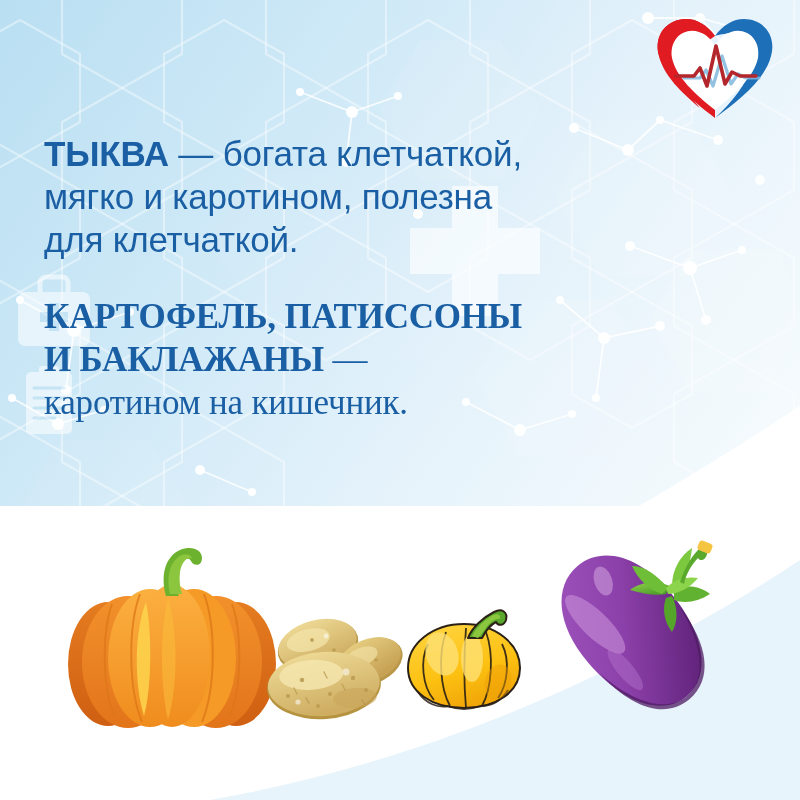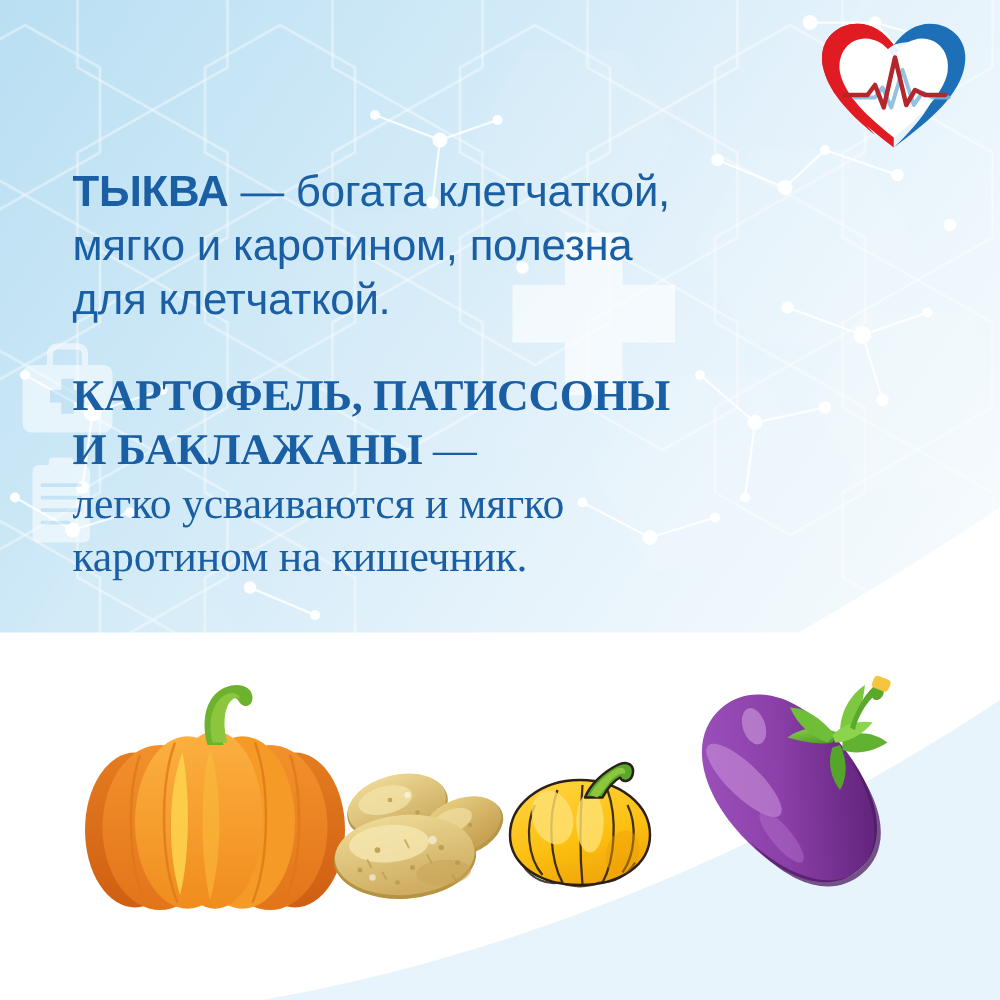--- a/index.html
+++ b/index.html
@@ -18,21 +18,21 @@
   .bg-layer{position:absolute;inset:0;pointer-events:none;}
   .bg-svg{position:absolute;inset:0;width:800px;height:800px;}
 
   
   .sweep{position:absolute;inset:0;width:800px;height:800px;}
 
   
   .logo{position:absolute;top:14px;right:22px;width:126px;height:112px;}
 
   
-  .copy{position:absolute;left:58px;top:132px;width:620px;}
+  .copy{position:absolute;left:44px;top:132px;width:620px;}
   .para{margin:0 0 34px 0;}
   .para:last-child{margin-bottom:0;font-family:Liberation Serif, serif;}
   .line{
     display:block;
     color:#1a5fa4;
     font-size:35px;
     line-height:43px;
     letter-spacing:-0.2px;
     white-space:pre;
   }
@@ -220,21 +220,20 @@
 
     <div class="para">
       <span class="line"><b class="line bold" style="display:inline">ТЫКВА</b><span> — богата клетчаткой,</span></span>
       <span class="line">мягко и каротином, полезна</span>
       <span class="line">для клетчаткой.</span>
     </div>
 
     <div class="para">
       <span class="line bold">КАРТОФЕЛЬ, ПАТИССОНЫ</span>
       <span class="line"><b class="line bold" style="display:inline">И БАКЛАЖАНЫ</b><span> —</span></span>
-      <span class="line">легко усваиваются и мягко</span>
       <span class="line">каротином на кишечник.</span>
     </div>
 
   </div>
 
   <div class="veg veg-pumpkin">
     <svg viewBox="0 0 220 200" xmlns="http://www.w3.org/2000/svg">
       <defs>
         <linearGradient id="pkMid" x1="0" y1="0" x2="0" y2="1">
           <stop offset="0%" stop-color="#fbb040"></stop>

